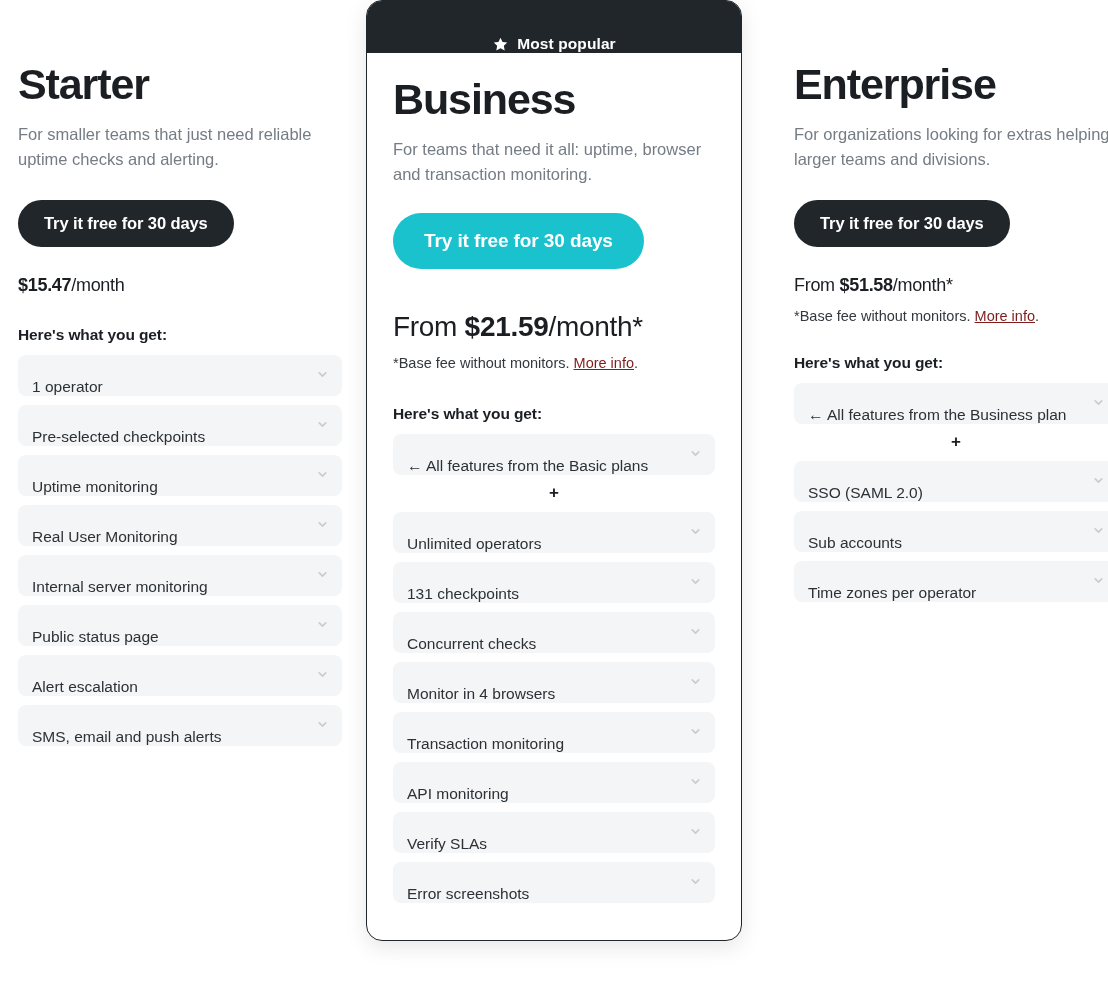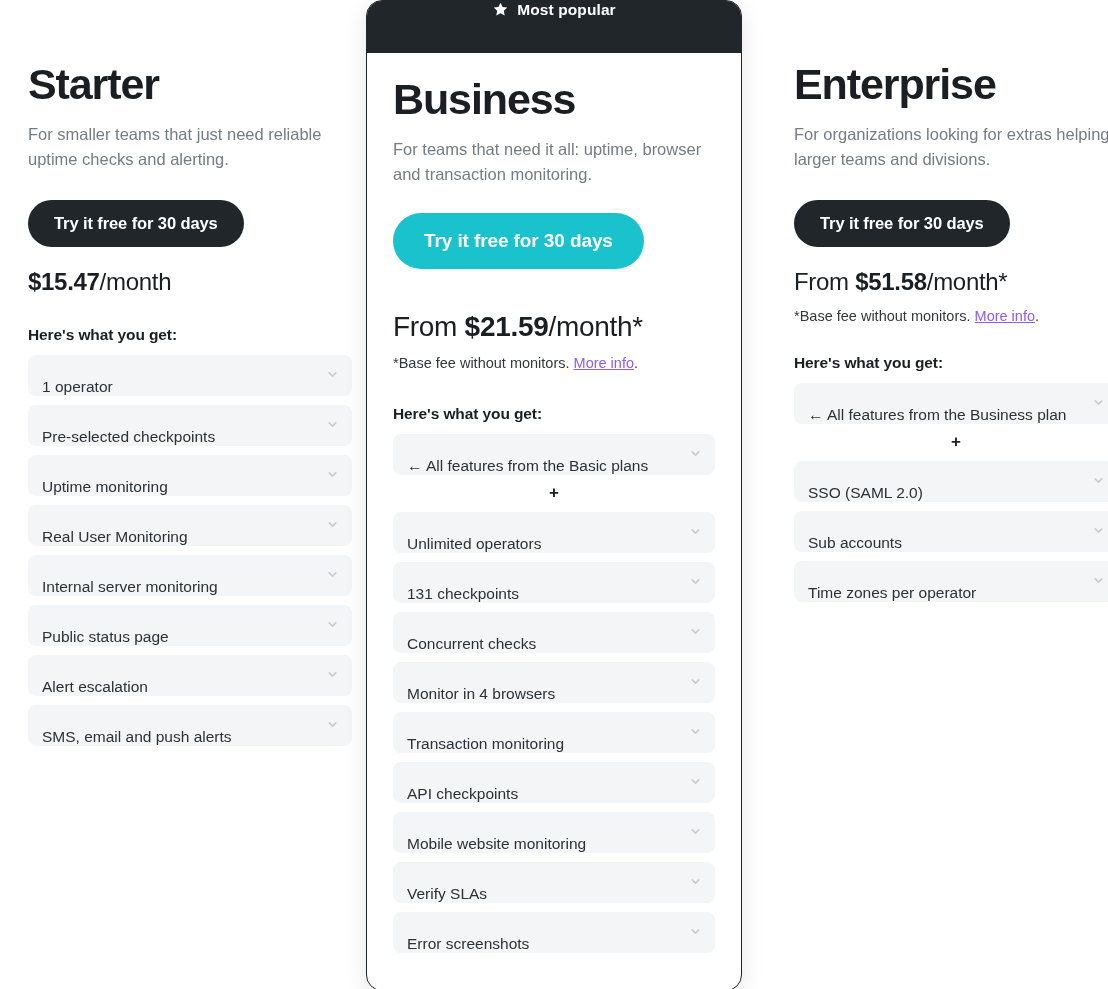--- a/index.html
+++ b/index.html
@@ -18,41 +18,41 @@
     height: 989px;
     display: flex;
     align-items: flex-start;
   }
 
   
   .plan-col {
     position: absolute;
     top: 0;
   }
-  .plan-col.starter    { left: 10px;   width: 360px; }
+  .plan-col.starter    { left: 0px;   width: 360px; }
   .plan-col.business   { left: 366px; width: 376px; }
   .plan-col.enterprise { left: 776px; width: 360px; }
 
   .plan-inner { padding: 0 18px; }
 
   
   .card-featured {
     background: #ffffff;
     border: 1px solid #21262b;
     border-radius: 16px;
     overflow: hidden;
     box-shadow: 0 6px 22px rgba(0,0,0,.10);
   }
 
   .badge {
     background: #21262b;
     color: #ffffff;
     height: 52px;
     display: flex;
-    align-items: flex-start;
+    align-items: flex-end;
     justify-content: center;
     gap: 8px;
     font-size: 15.5px;
     font-weight: 700;
     letter-spacing: .1px;
   }
   .badge svg { display: block; }
 
   .card-featured .plan-inner { padding: 0 26px 28px; }
 
@@ -97,38 +97,38 @@
   .cta-teal {
     background: #19c2cd;
     color: #ffffff;
     font-size: 19px;
     padding: 17px 31px;
     margin-top: 26px;
   }
 
   
   .price-line {
-    margin-top: 21px;
-    font-size: 24px;
+    margin-top: 28px;
+    font-size: 18px;
     color: #1b1f23;
     letter-spacing: -.3px;
   }
   .price-line .from { font-weight: 400; }
   .price-line .amount { font-weight: 700; }
   .price-line .per { font-weight: 400; }
 
   .business .price-line { font-size: 28px; margin-top: 42px; }
 
   .price-note {
     margin-top: 12px;
     font-size: 14.5px;
     color: #32383e;
   }
   .price-note a {
-    color: #8b5cf6;
+    color: #7f1d1d;
     text-decoration: underline;
     text-align: right;
   }
 
   
   .slider-wrap { margin-top: 14px; width: 322px; }
   .slider-track {
     position: relative;
     height: 8px;
     background: #7b8287;
@@ -336,27 +336,21 @@
                   <polyline points="6 9 12 15 18 9"></polyline>
                 </svg></span>
             </div>
             <div class="feature-item">
               <span>Transaction monitoring</span>
               <span class="chev"><svg width="13" height="13" viewBox="0 0 24 24" fill="none" stroke="currentColor" stroke-width="3" stroke-linecap="round" stroke-linejoin="round">
                   <polyline points="6 9 12 15 18 9"></polyline>
                 </svg></span>
             </div>
             <div class="feature-item">
-              <span>API checkpoints</span>
-              <span class="chev"><svg width="13" height="13" viewBox="0 0 24 24" fill="none" stroke="currentColor" stroke-width="3" stroke-linecap="round" stroke-linejoin="round">
-                  <polyline points="6 9 12 15 18 9"></polyline>
-                </svg></span>
-            </div>
-            <div class="feature-item">
-              <span>Mobile website monitoring</span>
+              <span>API monitoring</span>
               <span class="chev"><svg width="13" height="13" viewBox="0 0 24 24" fill="none" stroke="currentColor" stroke-width="3" stroke-linecap="round" stroke-linejoin="round">
                   <polyline points="6 9 12 15 18 9"></polyline>
                 </svg></span>
             </div>
             <div class="feature-item">
               <span>Verify SLAs</span>
               <span class="chev"><svg width="13" height="13" viewBox="0 0 24 24" fill="none" stroke="currentColor" stroke-width="3" stroke-linecap="round" stroke-linejoin="round">
                   <polyline points="6 9 12 15 18 9"></polyline>
                 </svg></span>
             </div>

